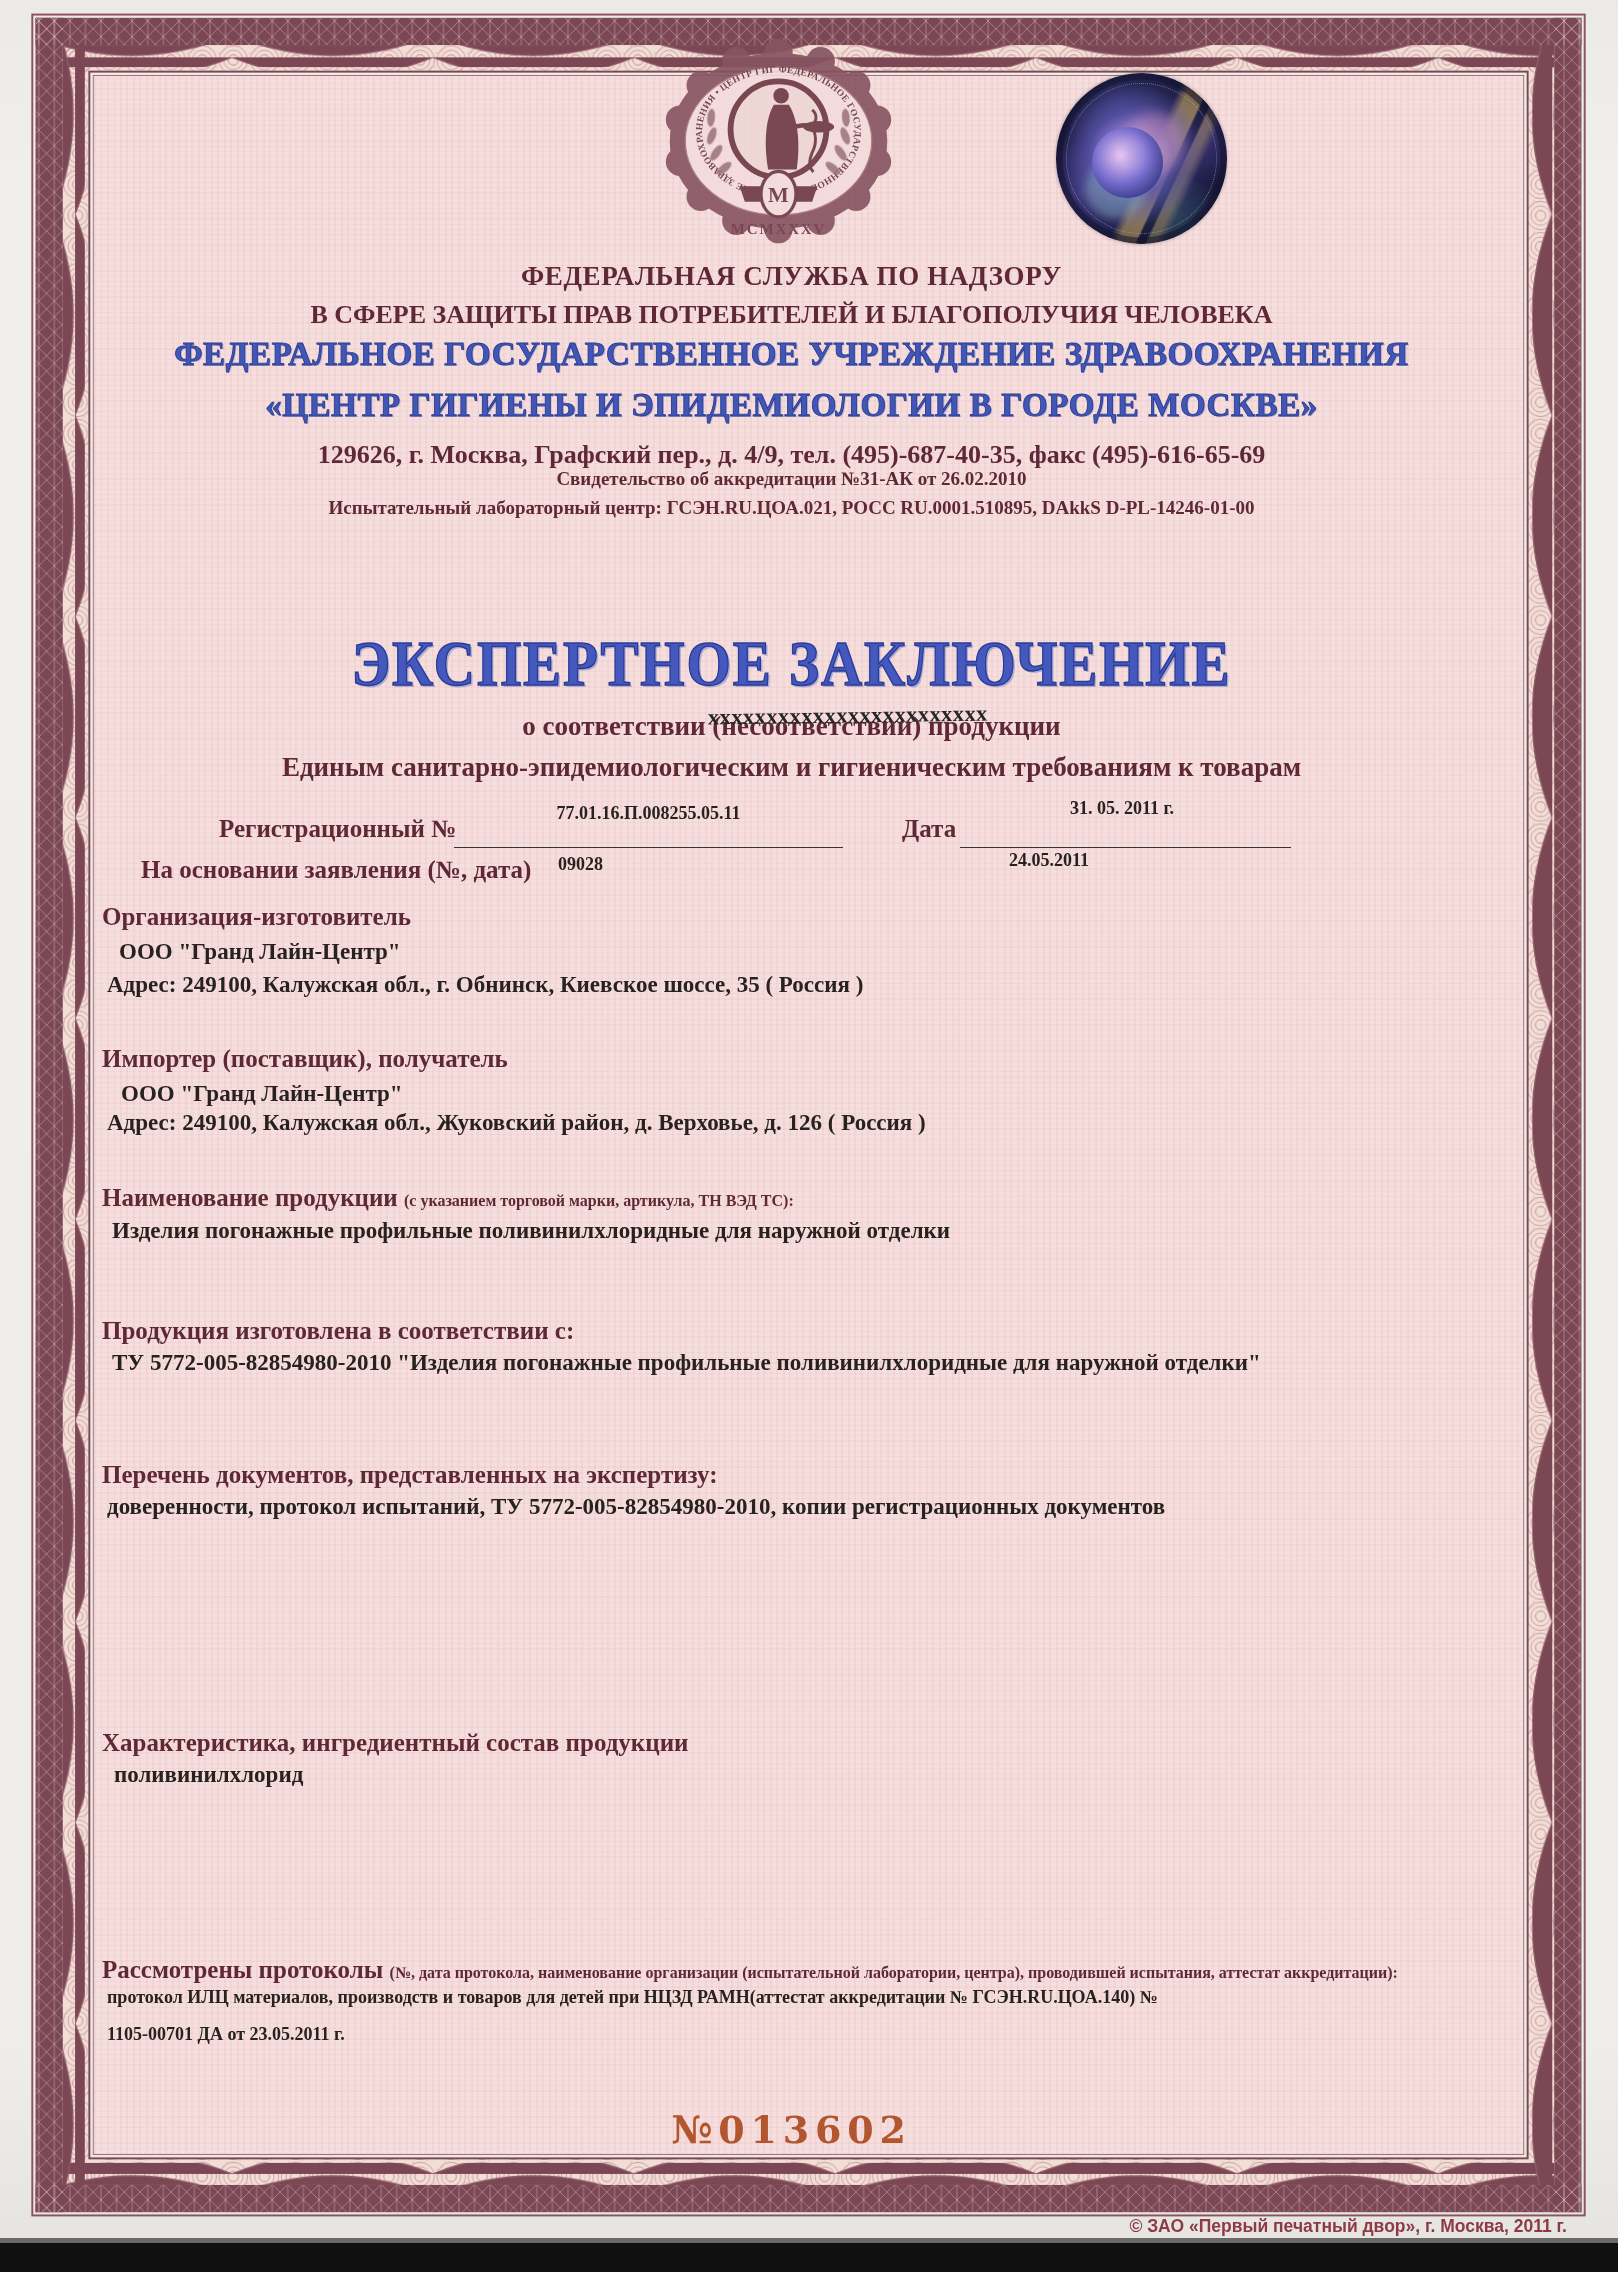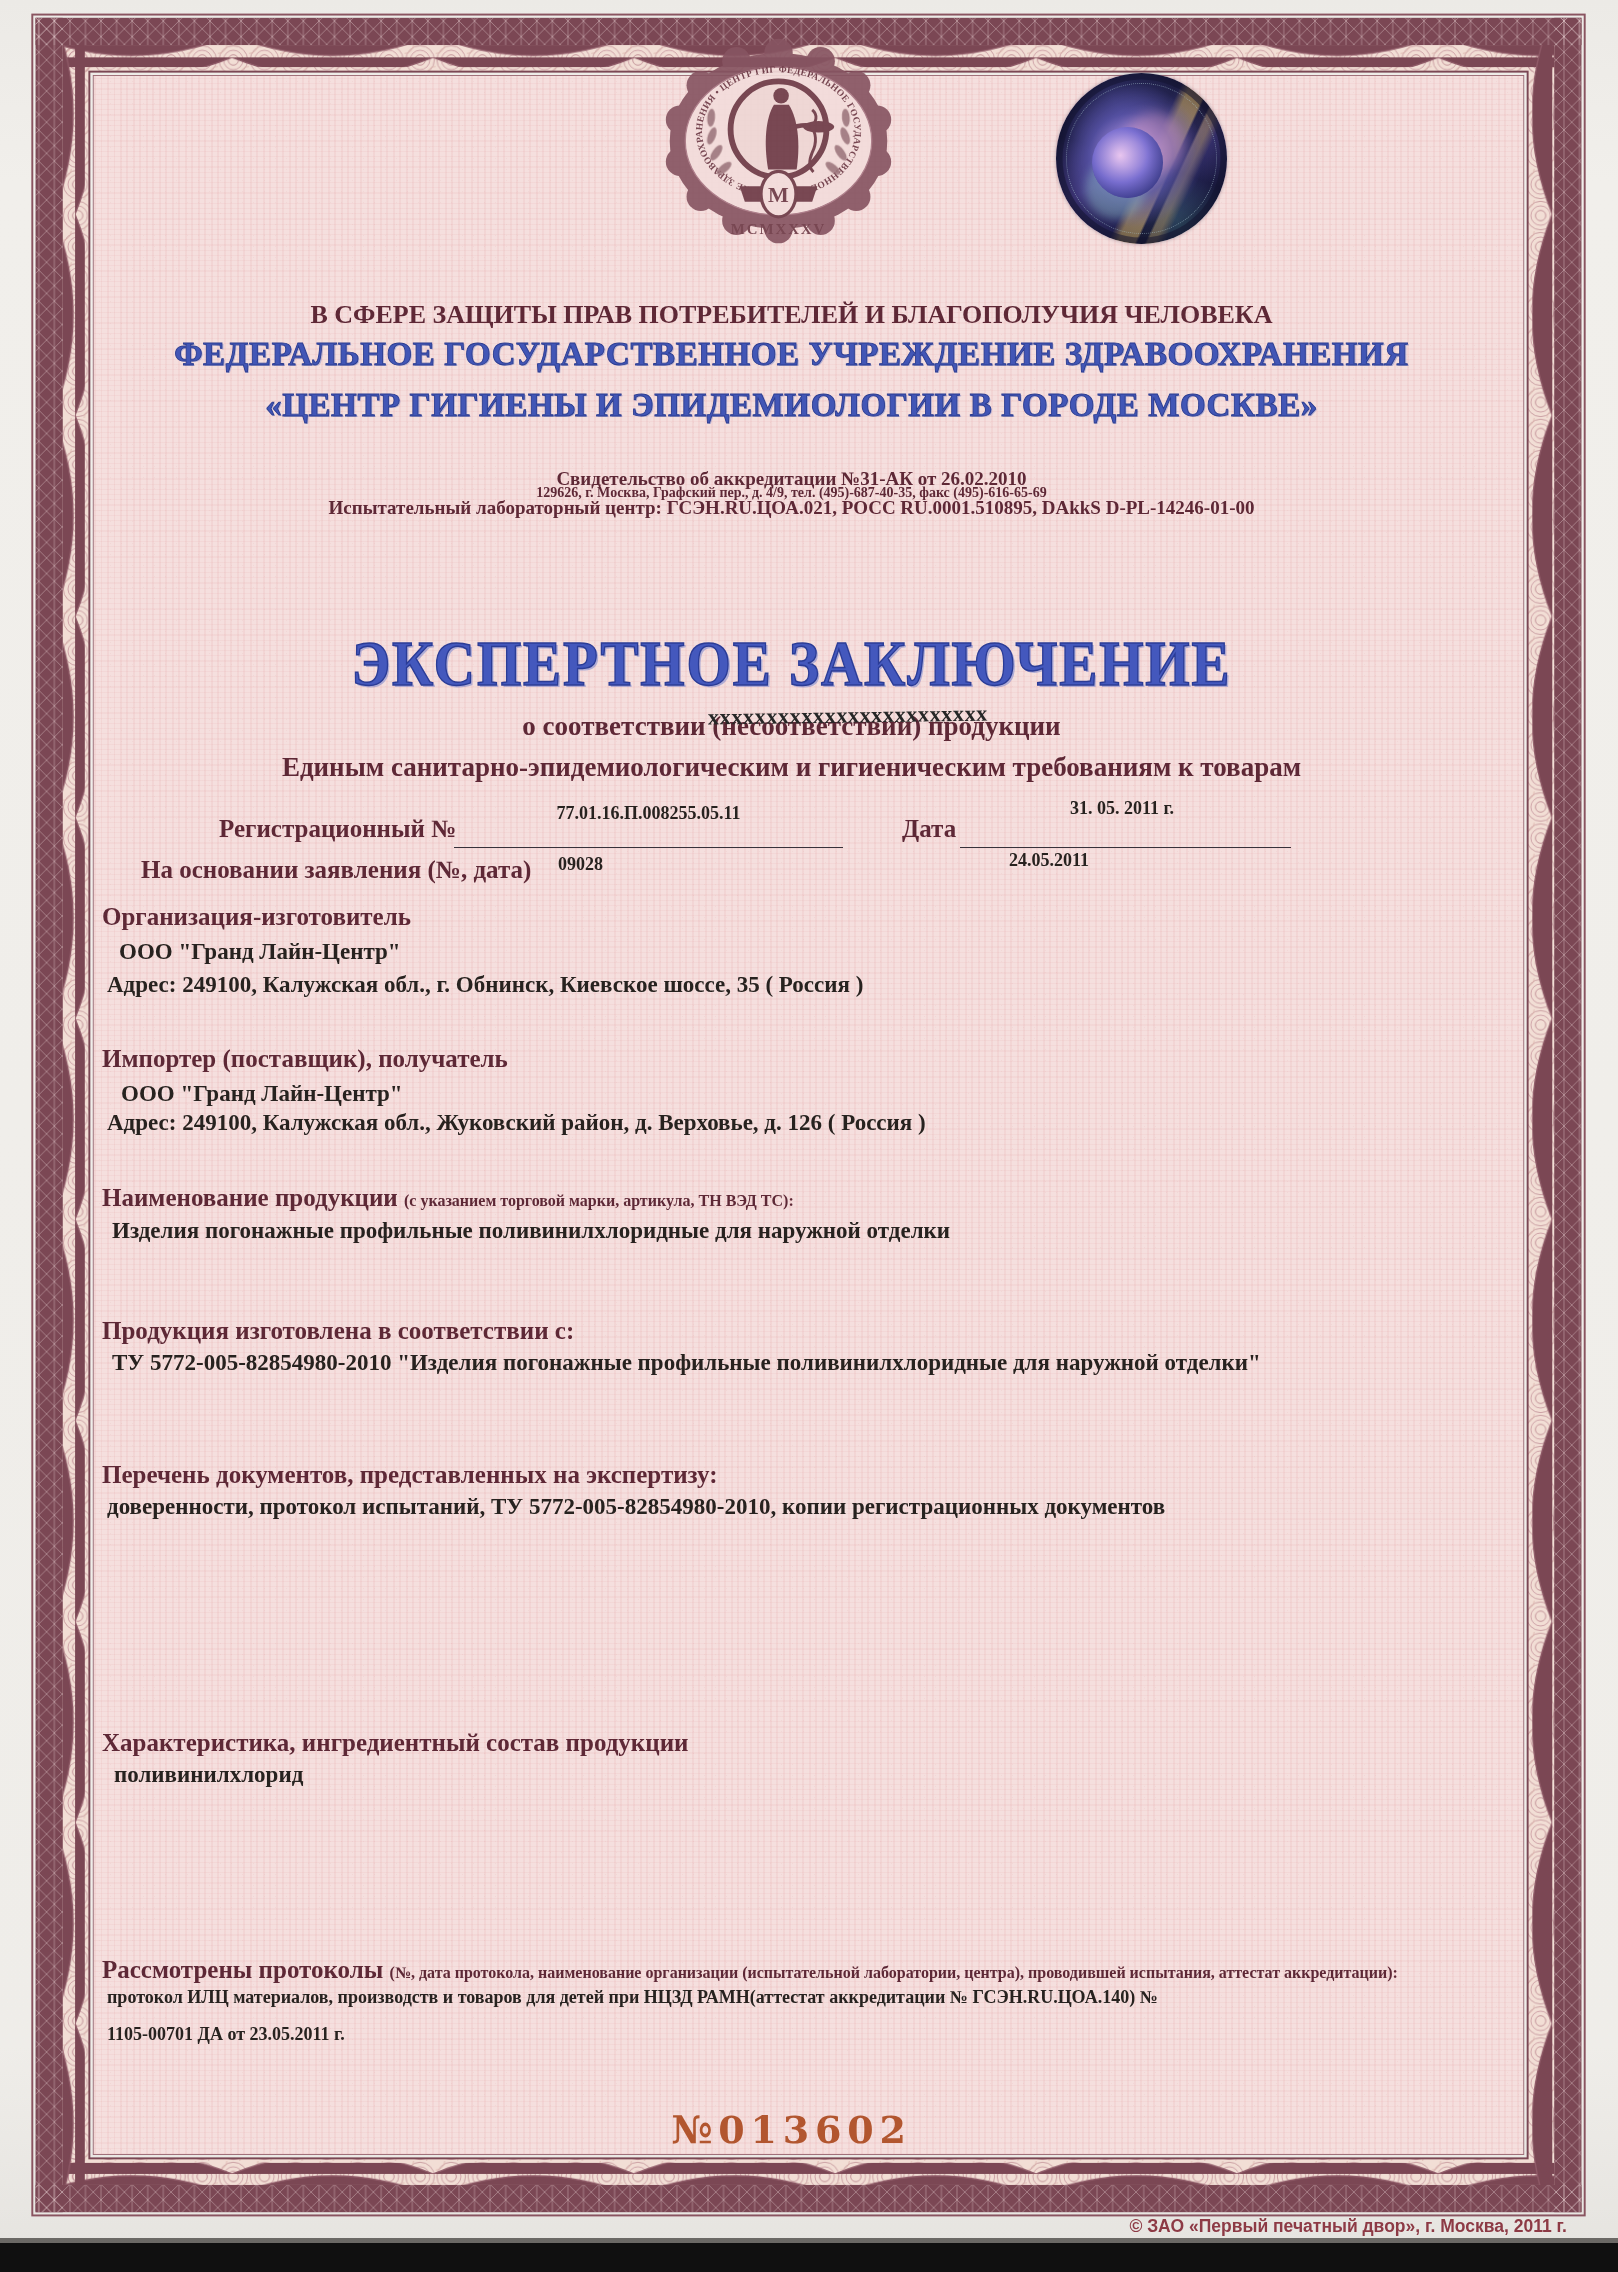--- a/index.html
+++ b/index.html
@@ -25,21 +25,21 @@
 
   
   .abs{position:absolute;}
   .ctr{left:65px;width:1453px;text-align:center;}
   .maroon{color:#5e2836;}
   .blk{color:#27221f;}
   .hdr1{font-size:27px;font-weight:bold;letter-spacing:0.6px;}
   .hdr2{font-size:26px;font-weight:bold;}
   .blue-org{font-size:33px;font-weight:bold;color:#4256b6;-webkit-text-stroke:0.9px #2b3c90;
             text-shadow:1.3px 1.3px 0 rgba(118,130,200,.45);letter-spacing:0.6px;}
-  .addr{font-size:14px;font-weight:bold;margin-top:45px;}
+  .addr{font-size:26px;font-weight:bold;}
   .small-hdr{font-size:19px;font-weight:bold;}
   .title-main{font-size:57px;font-weight:bold;color:#4458bd;-webkit-text-stroke:1.3px #2b3c96;
               letter-spacing:1.9px;text-shadow:1.9px 1.9px 0 rgba(110,125,205,.5);
               transform:scaleY(1.12);transform-origin:top;}
   .sub{font-size:27px;font-weight:bold;}
   .lbl{font-size:25px;font-weight:bold;}
   .lbl-note{font-size:16px;font-weight:bold;}
   .val{font-size:23px;font-weight:600;}
   .valb{font-size:18px;font-weight:bold;}
   .u-line{border-bottom:1.6px solid #37313a;height:0;}
@@ -180,20 +180,21 @@
 
       <path d="M140 238 L260 238 L252 262 L148 262 Z" fill="#6d3a46"></path>
       <ellipse cx="200" cy="250" rx="27" ry="35" fill="#f2dcda" stroke="#6d3a46" stroke-width="5"></ellipse>
       <text x="200" y="262" text-anchor="middle" font-family="Liberation Serif, serif" font-size="34" font-weight="bold" fill="#6d3a46">М</text>
       <text x="200" y="312" text-anchor="middle" font-family="Liberation Serif, serif" font-size="23" font-weight="bold" letter-spacing="3" fill="#6d3a46">МСМХХХV</text>
     </g>
   </svg>
 
   <div class="holo"></div>
 
+  <div class="abs ctr maroon hdr1" style="top:261px;">ФЕДЕРАЛЬНАЯ СЛУЖБА ПО НАДЗОРУ</div>
   <div class="abs ctr blue-org" style="top:336px;">ФЕДЕРАЛЬНОЕ ГОСУДАРСТВЕННОЕ УЧРЕЖДЕНИЕ ЗДРАВООХРАНЕНИЯ</div>
   <div class="abs ctr maroon hdr2" style="top:300px;">В СФЕРЕ ЗАЩИТЫ ПРАВ ПОТРЕБИТЕЛЕЙ И БЛАГОПОЛУЧИЯ  ЧЕЛОВЕКА</div>
   <div class="abs ctr blue-org" style="top:387px;">«ЦЕНТР ГИГИЕНЫ И ЭПИДЕМИОЛОГИИ В ГОРОДЕ МОСКВЕ»</div>
   <div class="abs ctr maroon addr" style="top:440px;">129626, г. Москва, Графский пер., д. 4/9,  тел. (495)-687-40-35, факс (495)-616-65-69</div>
   <div class="abs ctr maroon small-hdr" style="top:468px;">Свидетельство об аккредитации №31-АК от 26.02.2010</div>
   <div class="abs ctr maroon small-hdr" style="top:497px;">Испытательный лабораторный центр:  ГСЭН.RU.ЦОА.021,  РОСС RU.0001.510895,  DAkkS  D-PL-14246-01-00</div>
 
   <div class="abs ctr title-main" style="top:627px;">ЭКСПЕРТНОЕ ЗАКЛЮЧЕНИЕ</div>
   <div class="abs ctr maroon sub" style="top:711px;">
     <span>о соответствии </span><span class="struck-wrap"><span>(несоответствии)</span><span class="overtype">хххххххххххххххххххххххх</span></span><span> продукции</span>

